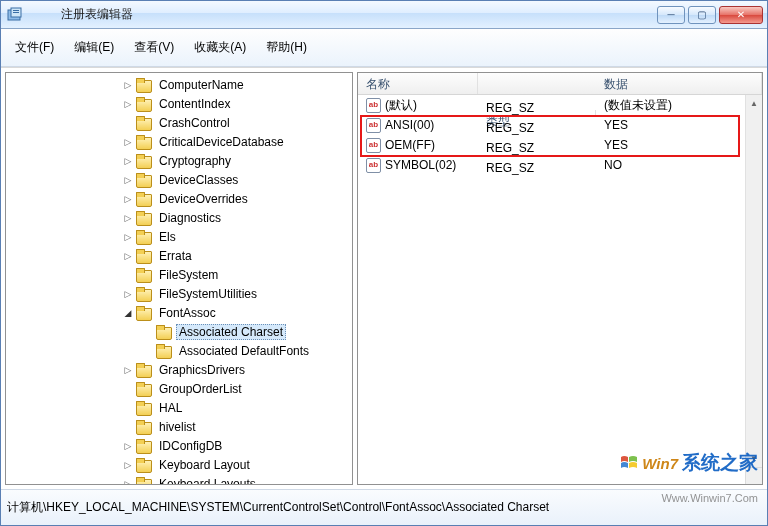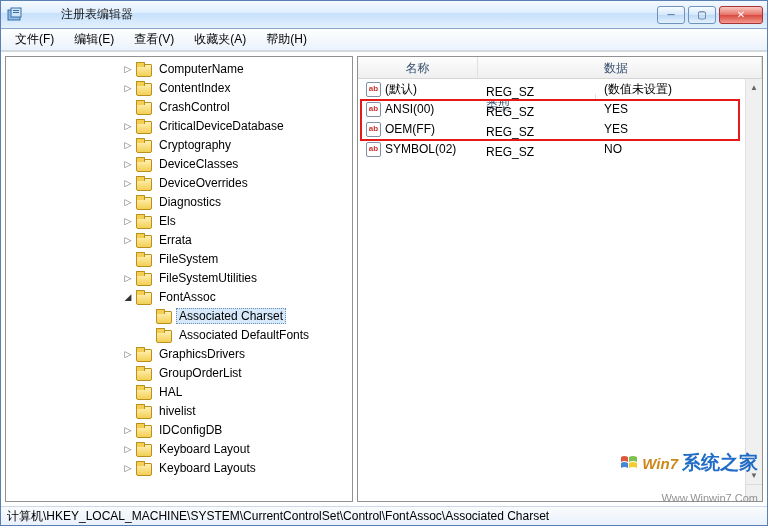--- a/index.html
+++ b/index.html
@@ -45,21 +45,21 @@
     display:flex; align-items:center; justify-content:center;
     font-size:10px; color:#2b4b73;
   }
   .winbtn.close {
     background: linear-gradient(to bottom,#f8c9c2,#e7746a 48%,#d94a3f 52%,#f49b90);
     border-color:#a33;
     color:#fff;
     width:44px;
   }
   .menubar {
-    height: 22px;
+    height: 38px;
     background: linear-gradient(to bottom,#fefefe,#ebf3fc);
     border-bottom:1px solid #cfd9e6;
     display:flex; align-items:center;
     padding: 0 4px;
   }
   .menuitem {
     padding: 2px 10px;
     cursor:default;
   }
   .content {
@@ -89,21 +89,21 @@
     display:flex;
     height:22px;
     background:linear-gradient(to bottom,#fdfdfd,#efefef);
     border-bottom:1px solid #d6d6d6;
     color:#37506e;
   }
   .list-header .col {
     padding:3px 8px;
     border-right:1px solid #e1e1e1;
   }
-  .col-name { width:120px;text-align:center; }
+  .col-name { width:120px; }
   .col-type { width:118px;margin-top:37px; }
   .col-data { flex:1; }
   .list-body { flex:1; position:relative; }
   .row {
     display:flex;
     align-items:center;
     height:20px;
   }
   .row .cell { padding:16px 8px; }
   .row .cell.name { width:120px; display:flex; align-items:center; gap:4px;}
@@ -157,21 +157,21 @@
     border-bottom:none;
     border-radius:1px 1px 0 0;
   }
   .tree-label { padding:1px 3px; }
   .tree-label.selected {
     background:#d5e9fb;
     border:1px dotted #6b90b7;
     padding:0 2px;
   }
   .statusbar {
-    height:19px;
+    height:36px;
     border-top:1px solid #cfd9e6;
     background:linear-gradient(to bottom,#fafcfe,#e9f1fb);
     display:flex; align-items:center;
     padding:0 6px;
   }
   .watermark {
     position:absolute;
     right:10px; bottom:22px;
     display:flex; align-items:center; gap:2px;
     font-size:11px; color:#888;

